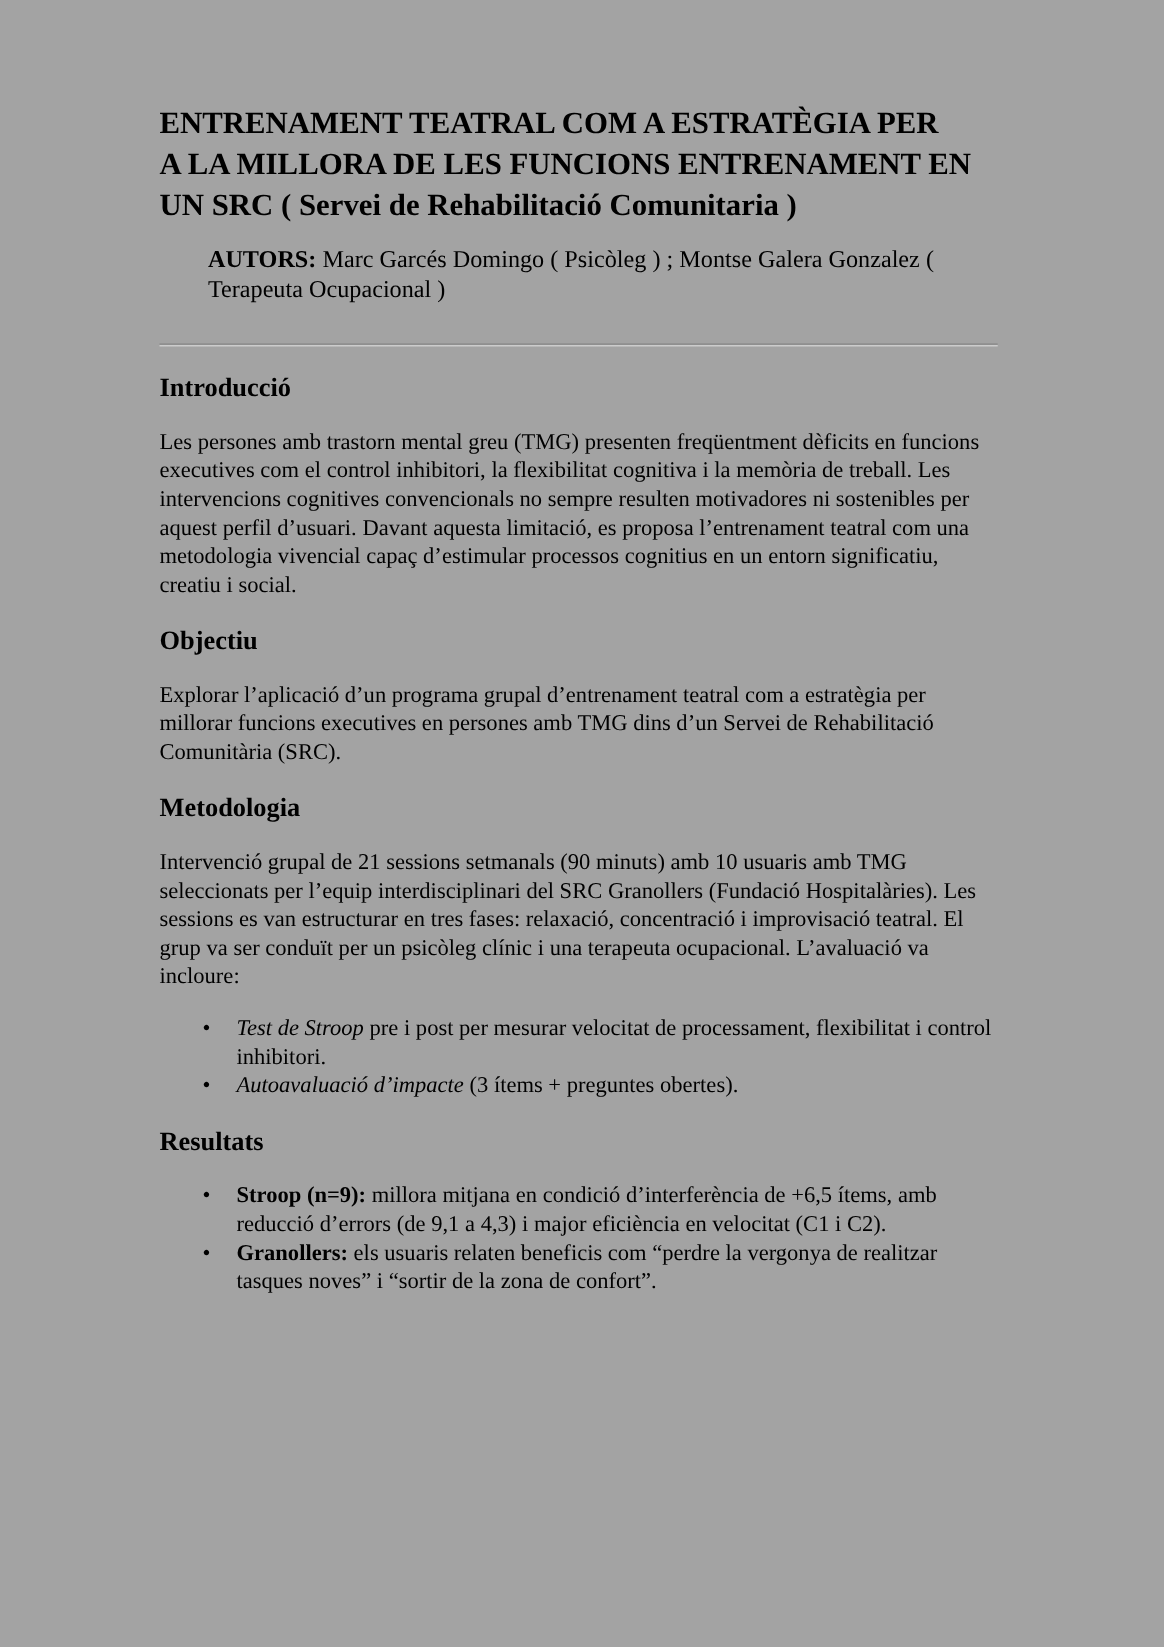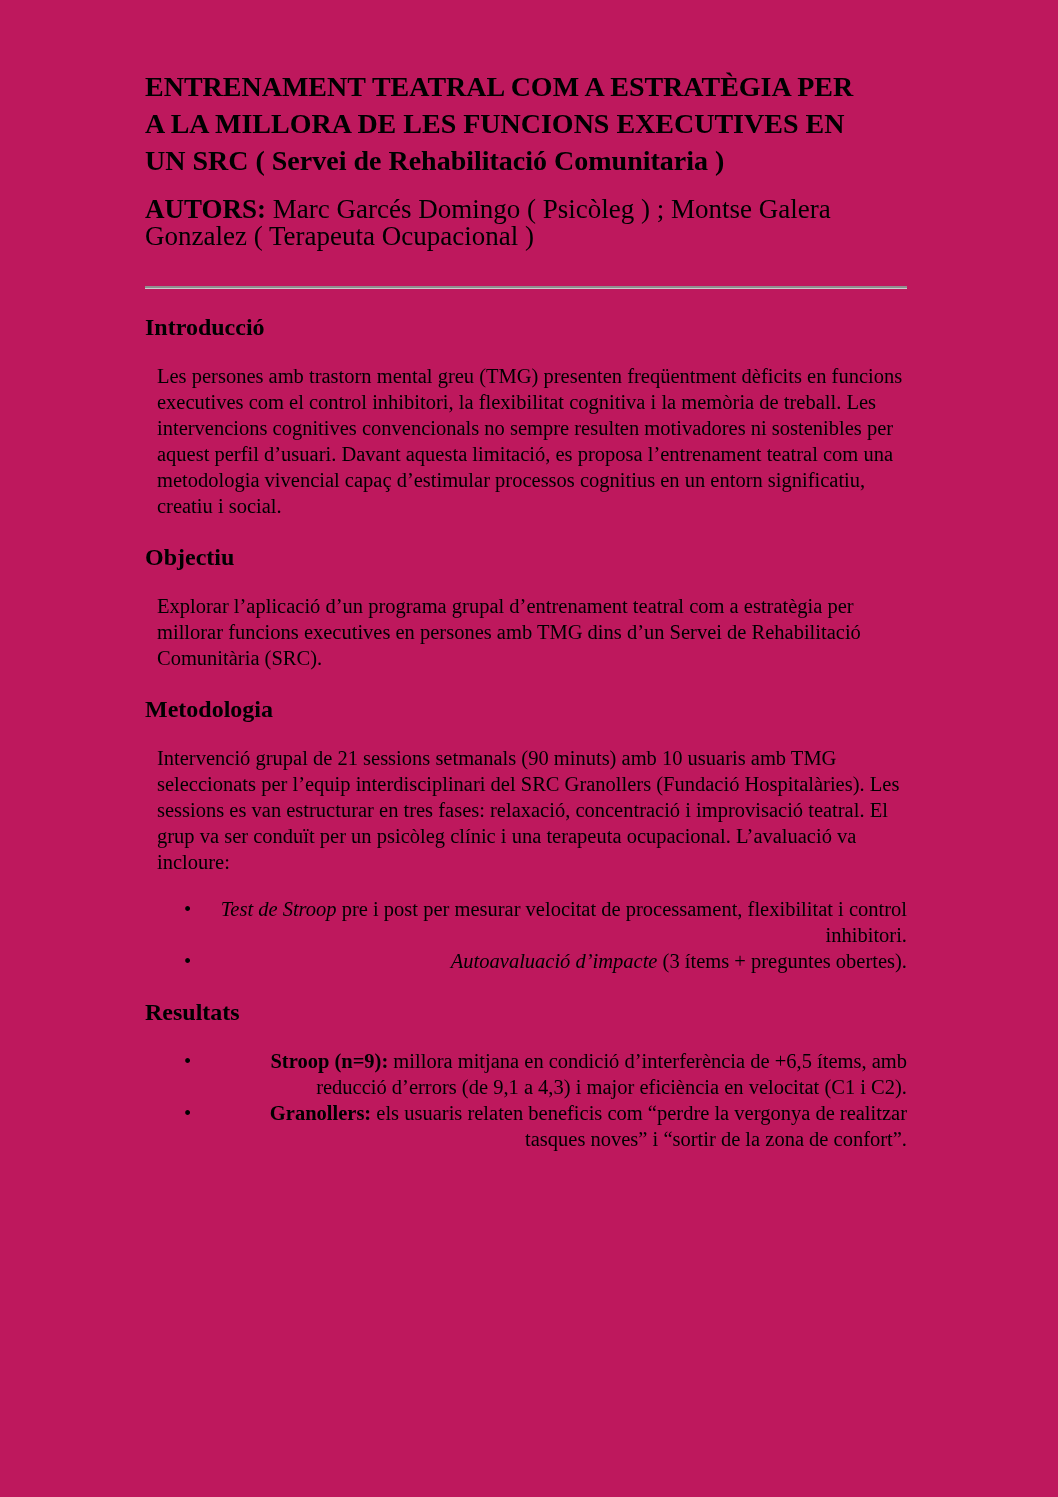--- a/index.html
+++ b/index.html
@@ -4,88 +4,88 @@
 <style>
   html, body {
     margin: 0;
     padding: 0;
     background: #ffffff;
   }
   .page {
     position: relative;
     width: 1058px;
     height: 1497px;
-    background: #be185d;
+    background: #a3a3a3;
     box-sizing: border-box;
-    padding: 68px 151px 0 145px;
+    padding: 94px 151px 0 145px;
     font-family: "Liberation Serif", "DejaVu Serif", serif;
     color: #000000;
     overflow: hidden;
   }
   .doc-title {
     font-size: 28px;
     font-weight: bold;
     line-height: 37px;
   }
   .doc-title .title-line {
     white-space: nowrap;
   }
   .authors {
     margin-top: 17px;
-    font-size: 27px;
+    font-size: 22px;
     line-height: 27px;
+    margin-left: 44px;
   }
   .authors .authors-label {
     font-weight: bold;
   }
   hr.divider {
     border: none;
     height: 3px;
     margin: 36px 0 0 0;
     background: linear-gradient(to bottom, #8f8f8f 0px, #8f8f8f 2px, #cccccc 2px, #cccccc 3px);
   }
   h2.section-heading {
     font-size: 24px;
     font-weight: bold;
     line-height: 30px;
     margin: 23px 0 0 0;
   }
   p.body-par {
     font-size: 20.5px;
     line-height: 26px;
-    margin: 21px 0 0 12px;
+    margin: 21px 0 0 0;
   }
   ul.bullet-list {
     list-style: none;
     margin: 21px 0 0 0;
     padding: 0 0 0 70px;
     font-size: 20.5px;
     line-height: 26px;
   }
   ul.bullet-list li {
     position: relative;
-    text-align: right;
   }
   ul.bullet-list li::before {
     content: "\2022";
     position: absolute;
     left: -31px;
     top: 0;
   }
   .lead-italic { font-style: italic; }
   .lead-bold   { font-weight: bold; }
 </style>
 </head>
 <body>
 
 <div class="page">
 
   <div class="doc-title">
     <div class="title-line">ENTRENAMENT TEATRAL COM A ESTRATÈGIA PER</div>
-    <div class="title-line">A LA MILLORA DE LES FUNCIONS EXECUTIVES EN</div>
+    <div class="title-line">A LA MILLORA DE LES FUNCIONS ENTRENAMENT EN</div>
     <div class="title-line">UN SRC ( Servei de Rehabilitació Comunitaria )</div>
   </div>
 
   <p class="authors"><span class="authors-label">AUTORS:</span><span> Marc Garcés Domingo ( Psicòleg ) ; Montse Galera Gonzalez ( Terapeuta Ocupacional )</span></p>
 
   <hr class="divider">
 
   <h2 class="section-heading">Introducció</h2>
   <p class="body-par">Les persones amb trastorn mental greu (TMG) presenten freqüentment dèficits en funcions executives com el control inhibitori, la flexibilitat cognitiva i la memòria de treball. Les intervencions cognitives convencionals no sempre resulten motivadores ni sostenibles per aquest perfil d’usuari. Davant aquesta limitació, es proposa l’entrenament teatral com una metodologia vivencial capaç d’estimular processos cognitius en un entorn significatiu, creatiu i social.</p>
 

